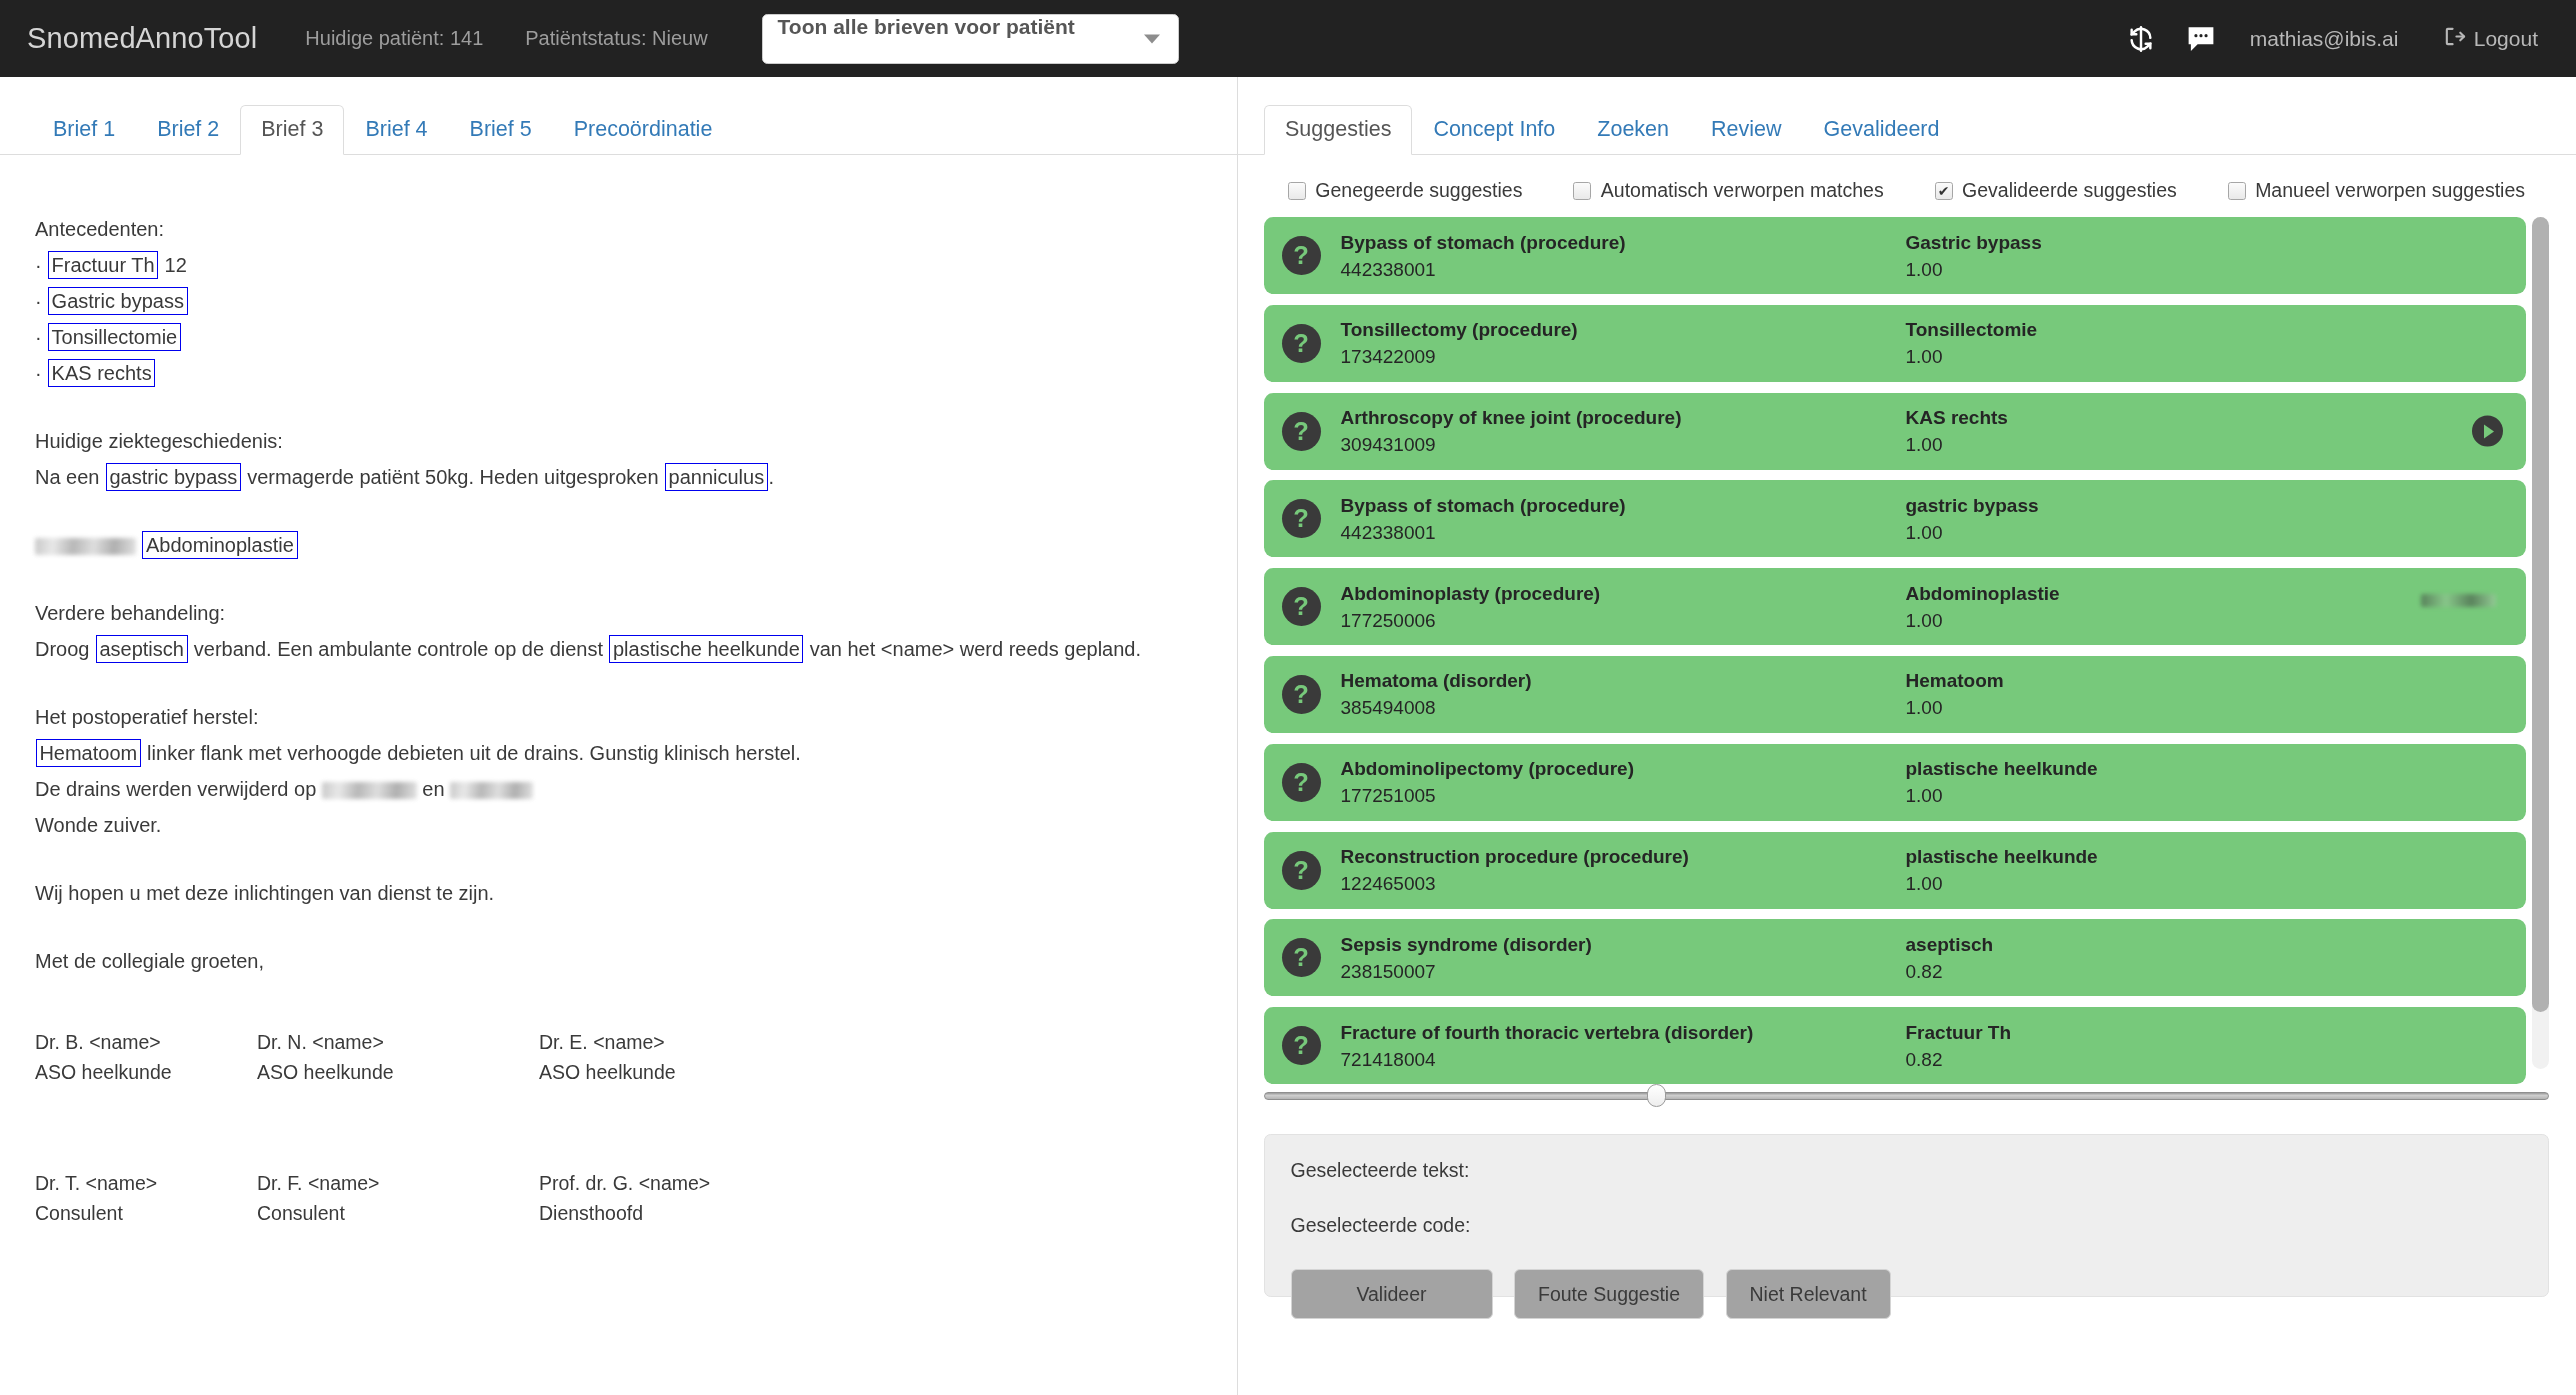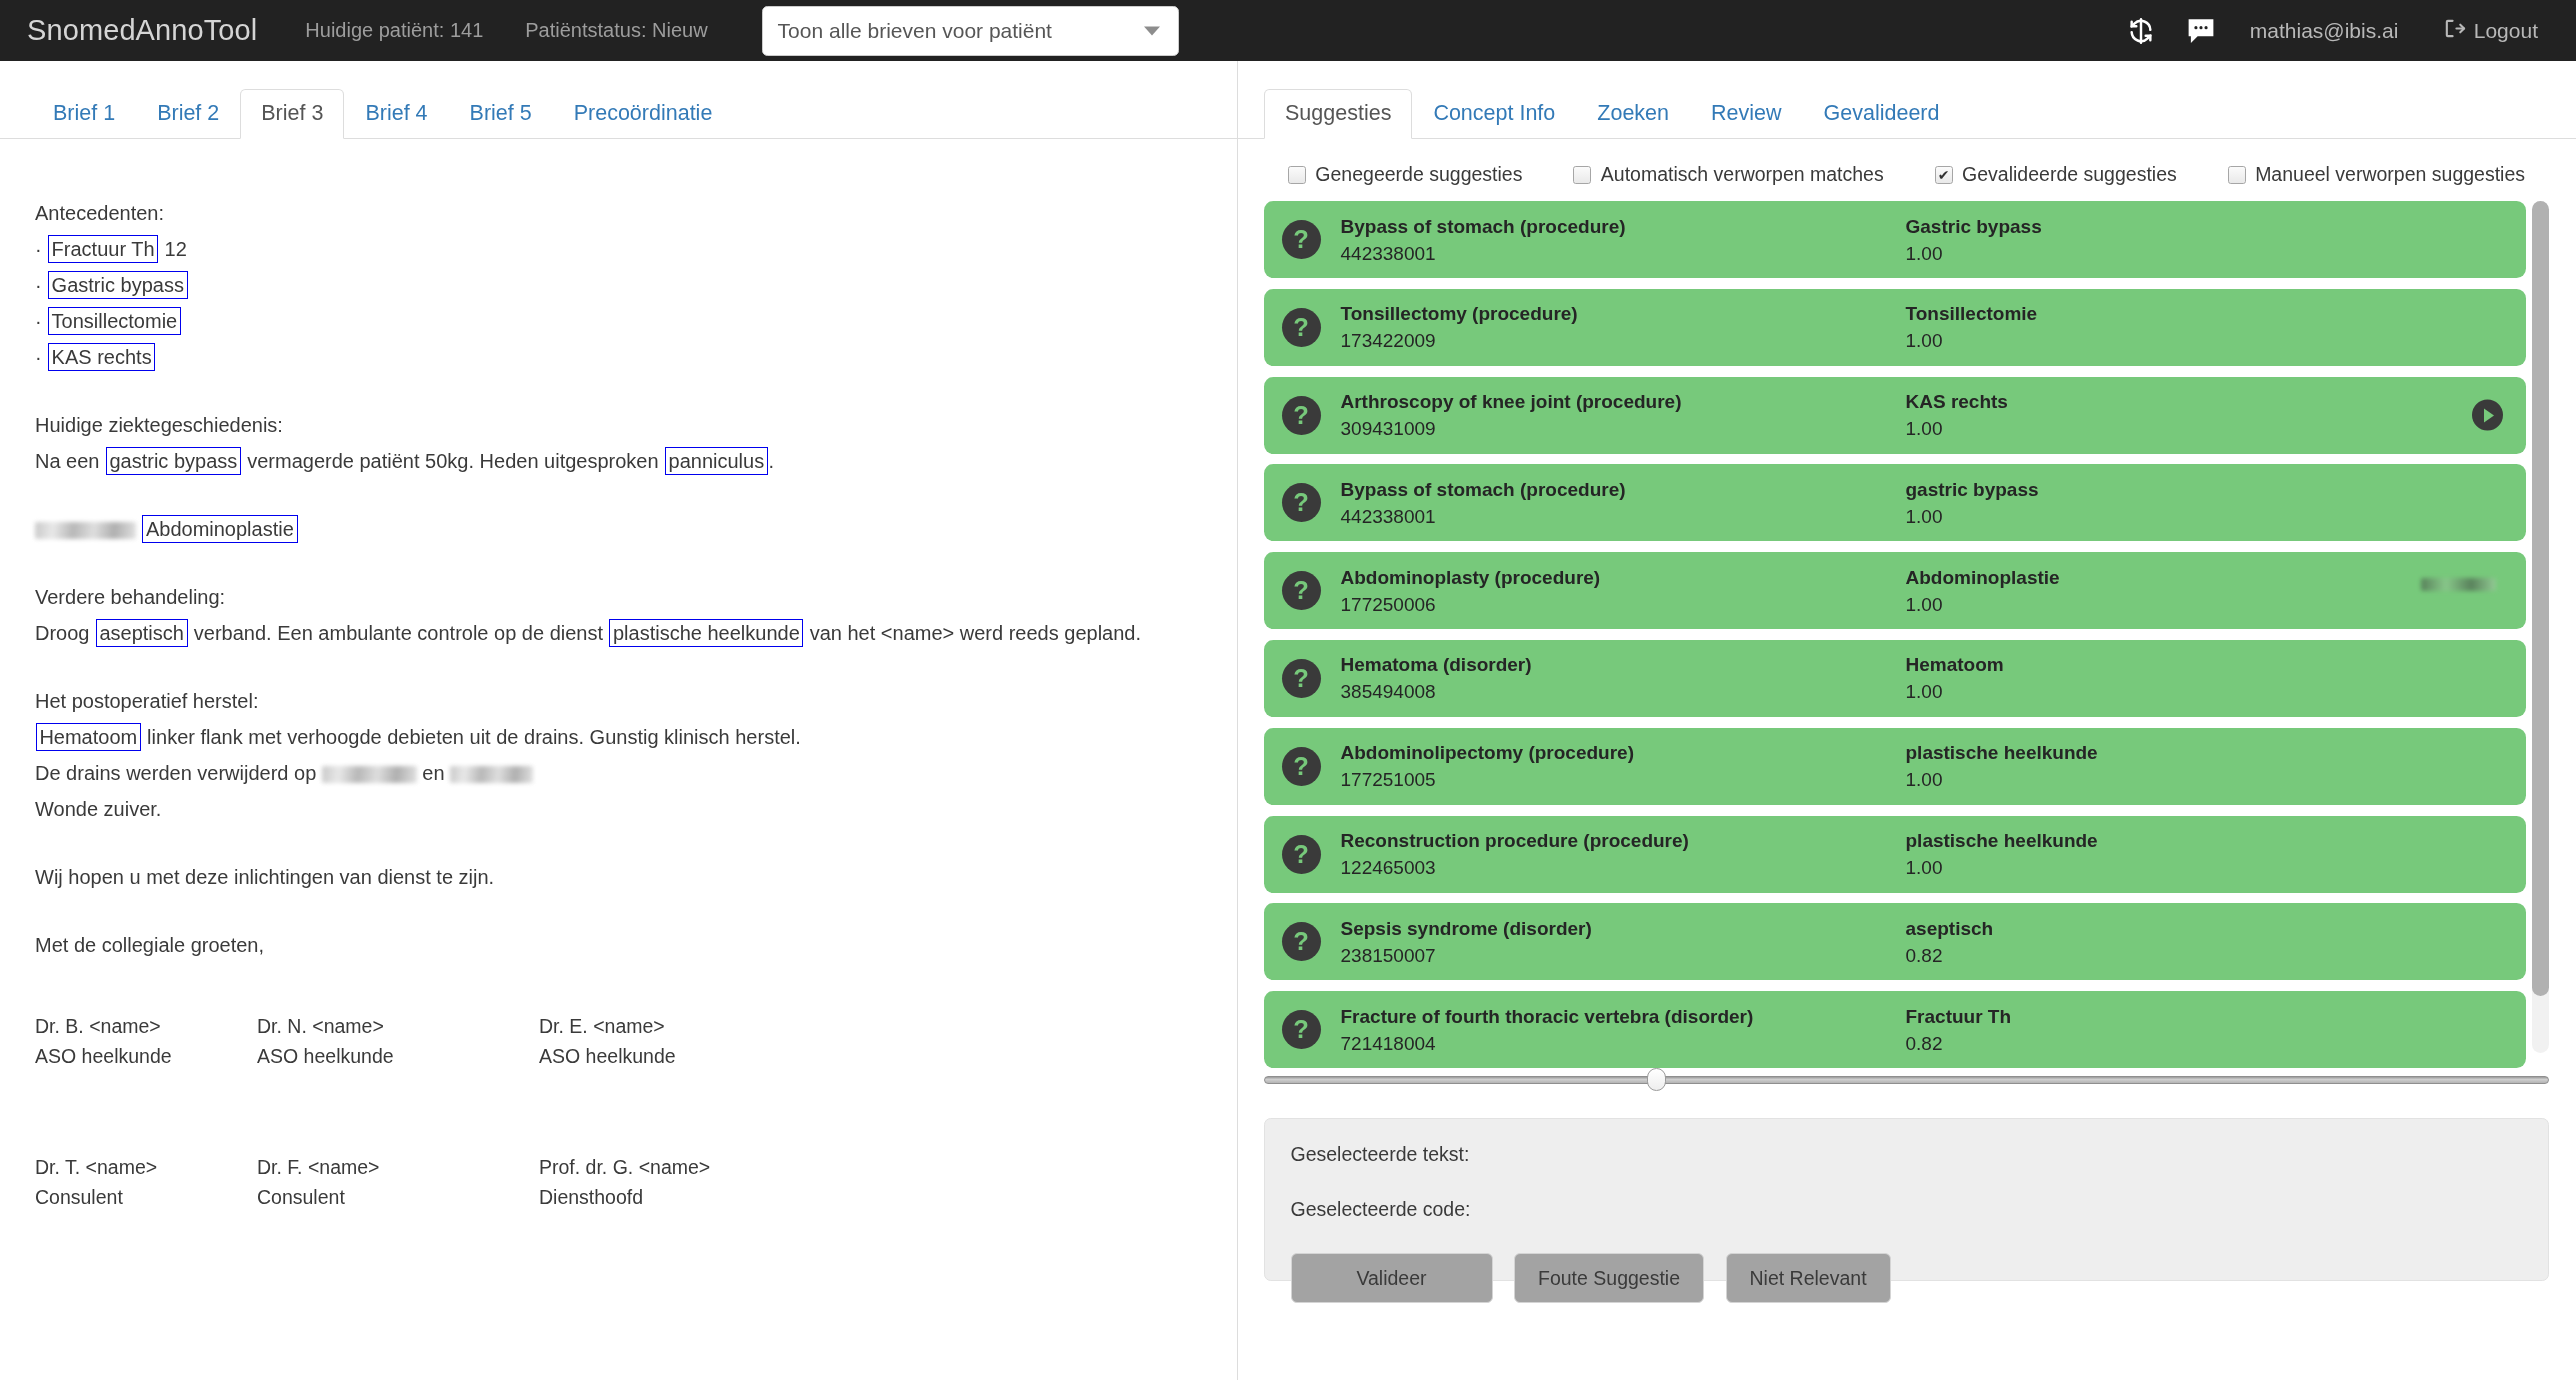--- a/index.html
+++ b/index.html
@@ -6,21 +6,21 @@
   html, body { margin:0; padding:0; }
   body {
     width: 2576px; height: 1396px;
     background: #ffffff;
     font-family: "Liberation Sans", sans-serif;
     overflow: hidden;
   }
 
   
   .navbar {
-    height: 61px;
+    height: 77px;
     background: #222222;
     display: flex;
     align-items: center;
     padding: 0 38px 0 27px;
     position: relative;
   }
   .brand {
     color: #d5d5d5;
     font-size: 29px;
     letter-spacing: 0.1px;
@@ -33,24 +33,24 @@
     margin-right: 42px;
     white-space: nowrap;
   }
   .letter-select {
     width: 417px;
     height: 50px;
     background: #fff;
     border: 0.7px solid #cccccc;
     border-radius: 5.4px;
     display: flex;
-    align-items: center;
     padding: 0 15px;
     position: relative;
     margin-left: 12px;
+    font-weight: bold;
   }
   .letter-select .sel-label { font-size: 21px; color: #565656; }
   .letter-select .caret {
     position: absolute; right: 17.5px; top: 50%;
     transform: translateY(-50%);
     width: 0; height: 0;
     border-left: 8.7px solid transparent;
     border-right: 8.7px solid transparent;
     border-top: 9.4px solid #8d8d8d;
   }

